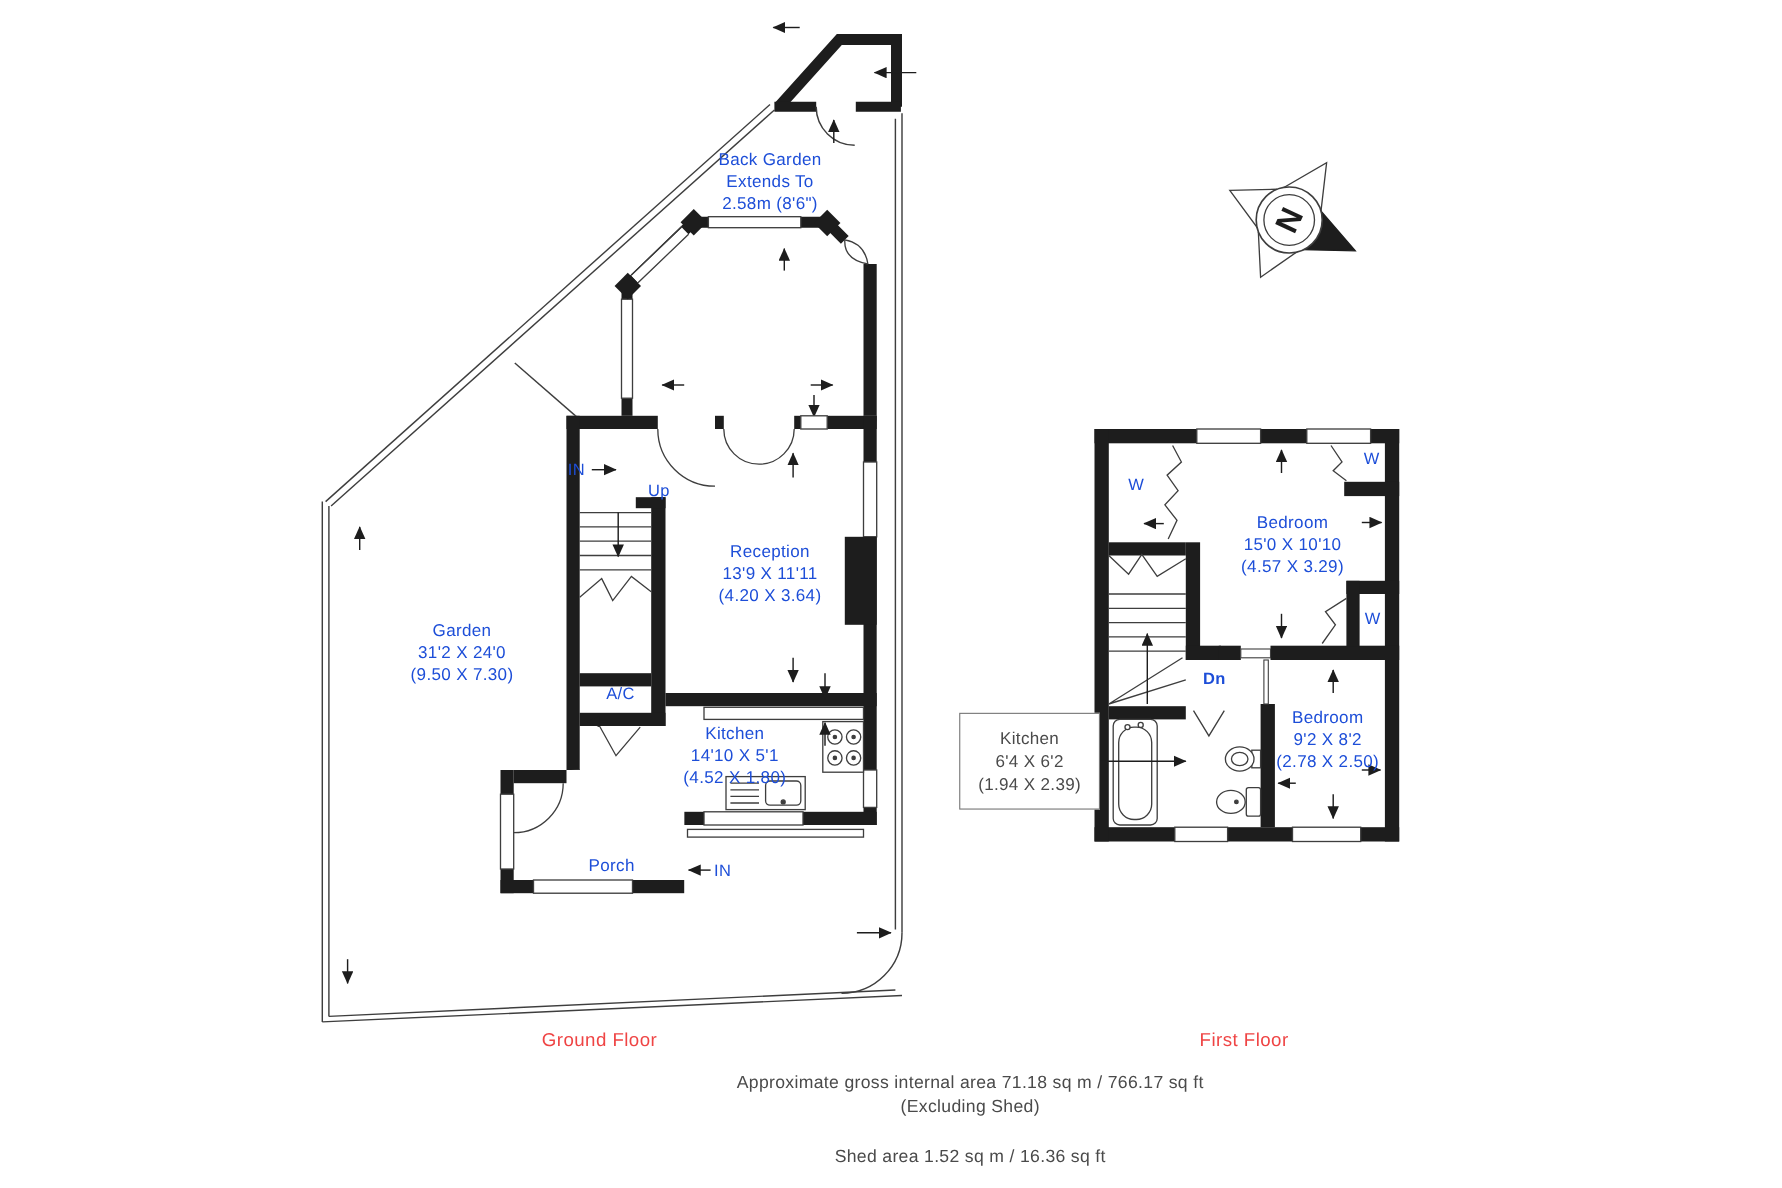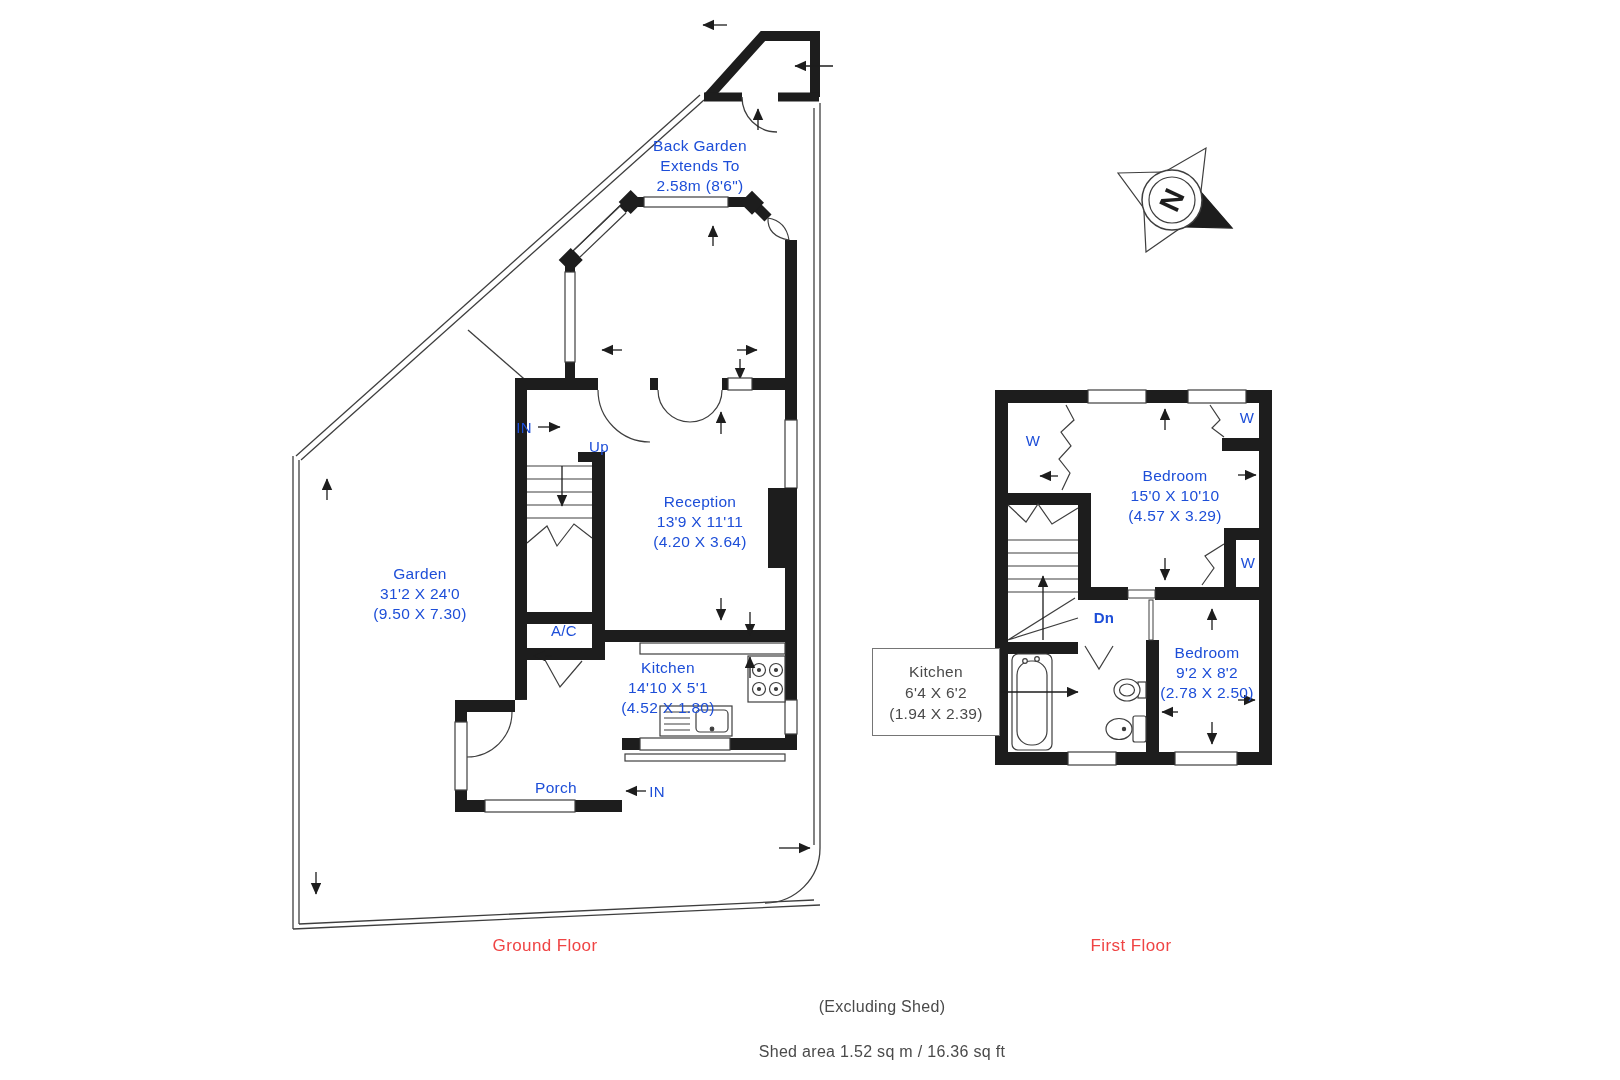--- a/index.html
+++ b/index.html
@@ -338,20 +338,23 @@
   <span class="ln">W</span>
 </div>
 
 <div class="lbl title" style="left:545px;top:936px;">
   <span class="ln">Ground Floor</span>
 </div>
 <div class="lbl title" style="left:1131px;top:936px;">
   <span class="ln">First Floor</span>
 </div>
 
+<div class="footer-line" style="left:882px;top:976px;">
+  <span>Approximate gross internal area 71.18 sq m / 766.17 sq ft</span>
+</div>
 <div class="footer-line" style="left:882px;top:998px;">
   <span>(Excluding Shed)</span>
 </div>
 <div class="footer-line" style="left:882px;top:1043px;text-align:right;">
   <span>Shed area 1.52 sq m / 16.36 sq ft</span>
 </div>
 
 </div>
 
 </body></html>

